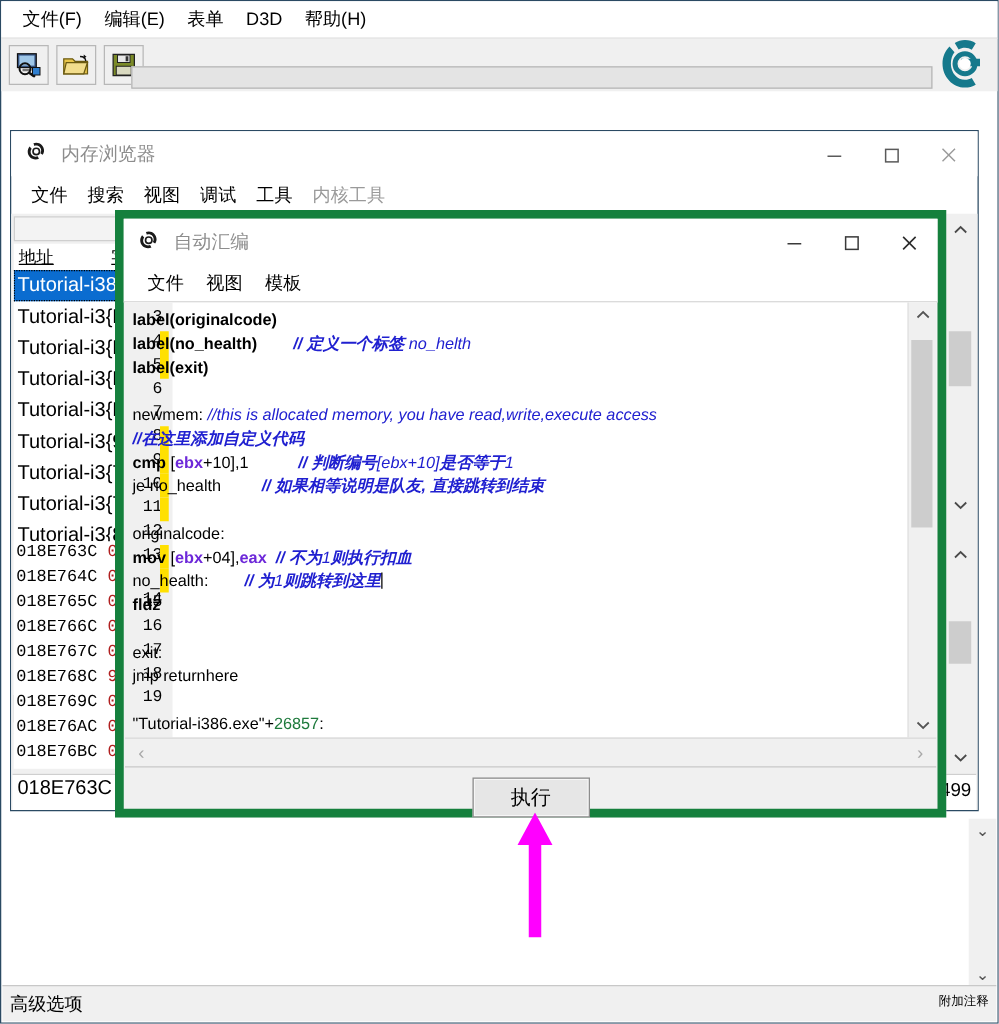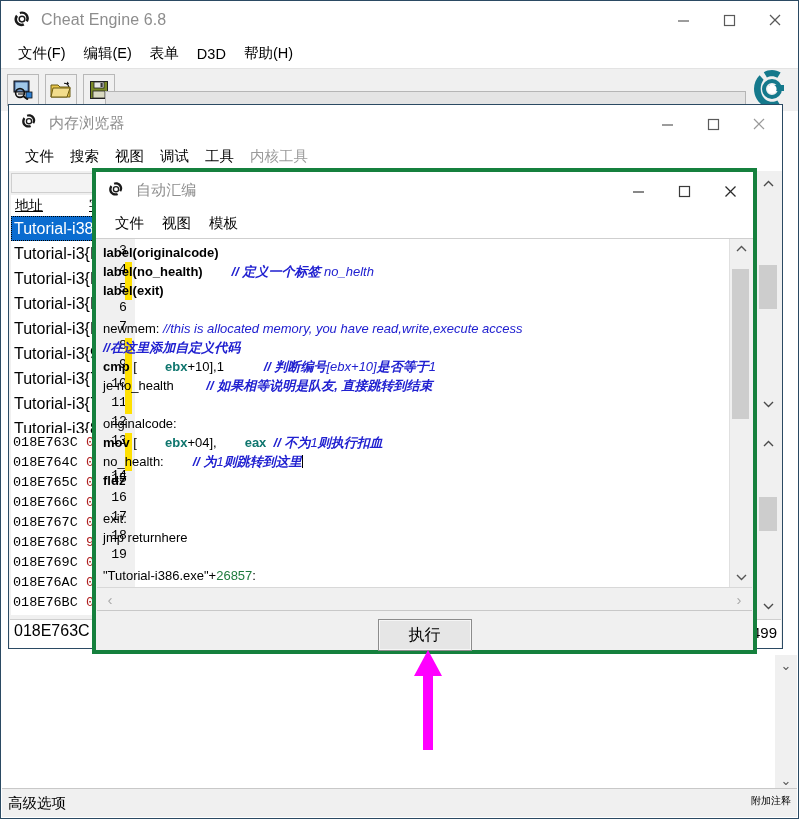--- a/index.html
+++ b/index.html
@@ -61,33 +61,33 @@
   .mem-status .sr{position:absolute;right:4px;top:4px;font-size:15px;}
 
   
   .vsb{position:absolute;width:24px;background:#f0f0f0;border-left:1px solid #dcdcdc;}
   .vsb .arw{position:absolute;left:0;width:24px;height:22px;display:flex;align-items:center;justify-content:center;color:#4a4a4a;}
   .vsb .arw.top{top:0;}
   .vsb .arw.bot{bottom:0;}
   .vsb .thumb{position:absolute;left:3px;width:18px;background:#cdcdcd;}
 
   
-  .aa-window{position:absolute;left:92px;top:168px;width:665px;height:486px;background:#f0f0f0;border:4px solid #15803d;box-sizing:border-box;box-shadow:0 0 0 0 rgba(0,0,0,0);}
+  .aa-window{position:absolute;left:92px;top:168px;width:665px;height:486px;background:#f0f0f0;border:7px solid #15803d;box-sizing:border-box;box-shadow:0 0 0 0 rgba(0,0,0,0);}
   .aa-title{position:relative;height:37px;background:#fff;display:flex;align-items:center;}
   .aa-title .title-text{font-size:15px;color:#8d8d8d;}
   .aa-menubar{height:29px;background:#fff;display:flex;align-items:center;padding-left:10px;border-bottom:1px solid #cfcfcf;}
   .aa-menubar .mi{padding:2px 9px;font-size:14.5px;}
 
   .editor{position:absolute;left:1px;top:67px;right:1px;height:348px;background:#ffffff;overflow:hidden;}
   .gutter{position:absolute;left:0;top:0;width:38px;height:100%;background:#f0f0f0;}
   .mark{position:absolute;left:28px;width:7px;height:19px;background:#ffe000;}
   .ln{position:absolute;width:30px;text-align:right;left:0;font-family:"Liberation Mono","DejaVu Sans Mono",monospace;font-size:13.2px;color:#000;}
   .cl{position:absolute;left:0;white-space:pre;line-height:19px;}
   .kw{font-weight:bold;color:#000;}
-  .reg{color:#0f766e;font-weight:bold;margin-left:28px;}
+  .reg{color:#6d28d9;font-weight:bold;}
   .num{color:#1e7a3c;}
   .cm{color:#2020d0;font-style:italic;}
   .cmz{color:#2020d0;font-style:italic;font-family:"Liberation Sans","DejaVu Sans",sans-serif;font-weight:bold;}
   .caret{display:inline-block;width:1px;height:13px;background:#000;vertical-align:-2px;}
 
   .ed-vsb{position:absolute;right:1px;top:67px;width:22px;height:348px;background:#f0f0f0;border-left:1px solid #e0e0e0;}
   .ed-vsb .arw{position:absolute;left:0;width:22px;height:20px;display:flex;align-items:center;justify-content:center;color:#555;}
   .ed-vsb .thumb{position:absolute;left:2px;width:17px;background:#cdcdcd;}
 
   .hsb{position:absolute;left:1px;right:1px;top:415px;height:23px;background:#f0f0f0;border-top:1px solid #d8d8d8;}
@@ -106,47 +106,20 @@
   
   .arrow{position:absolute;left:411px;top:650px;width:34px;height:100px;}
 </style>
 </head>
 <body>
 
 <div class="app">
 
   <div class="ce-window">
 
-    <div class="titlebar">
-      <span class="title-icon">
-        <svg viewBox="0 0 24 24" width="22" height="22">
-            <path fill="#1a1a1a" d="M12 2.6c-1 0-1.9.2-2.7.6l.9 2.5c.6-.25 1.2-.4 1.8-.4 2.6 0 4.7 2.1 4.7 4.7 0 1-.3 1.9-.8 2.6l2.2 1.6c.9-1.2 1.4-2.7 1.4-4.2 0-4.1-3.4-7.4-7.5-7.4zM5.6 6.2C4.4 7.6 3.8 9.4 3.8 11.3c0 4.1 3.4 7.4 7.5 7.4 1.2 0 2.3-.3 3.3-.8l-1.3-2.3c-.6.3-1.3.4-2 .4-2.6 0-4.7-2.1-4.7-4.7 0-1.1.4-2.1 1-2.9L5.6 6.2z"></path>
-            <circle cx="12" cy="11" r="3.1" fill="none" stroke="#1a1a1a" stroke-width="1.6"></circle>
-          </svg>
-      </span>
-      <span class="title-text">Cheat Engine 6.8</span>
-      <div class="win-btns">
-        <div class="win-btn">
-            <svg width="13" height="13" viewBox="0 0 13 13">
-              <line x1="1" y1="7" x2="12" y2="7" stroke="#5a5a5a" stroke-width="1.2"></line>
-            </svg>
-          </div>
-        <div class="win-btn">
-            <svg width="13" height="13" viewBox="0 0 13 13">
-              <rect x="1.5" y="1.5" width="10" height="10" fill="none" stroke="#5a5a5a" stroke-width="1.2"></rect>
-            </svg>
-          </div>
-        <div class="win-btn">
-            <svg width="14" height="14" viewBox="0 0 14 14">
-              <line x1="2" y1="2" x2="12" y2="12" stroke="#5a5a5a" stroke-width="1.2"></line>
-              <line x1="12" y1="2" x2="2" y2="12" stroke="#5a5a5a" stroke-width="1.2"></line>
-            </svg>
-          </div>
-      </div>
-    </div>
 
     <div class="menubar">
       <span class="mi">文件(F)</span>
       <span class="mi">编辑(E)</span>
       <span class="mi">表单</span>
       <span class="mi">D3D</span>
       <span class="mi">帮助(H)</span>
     </div>
 
     <div class="toolbar">

